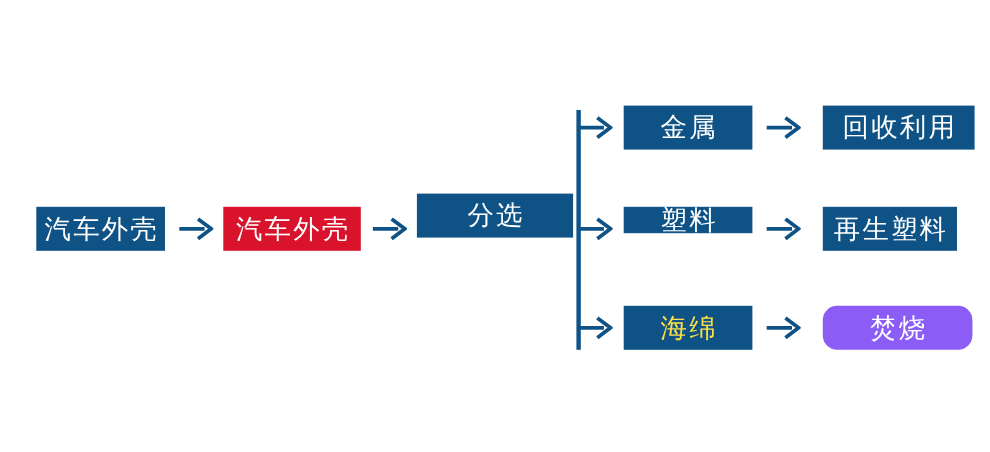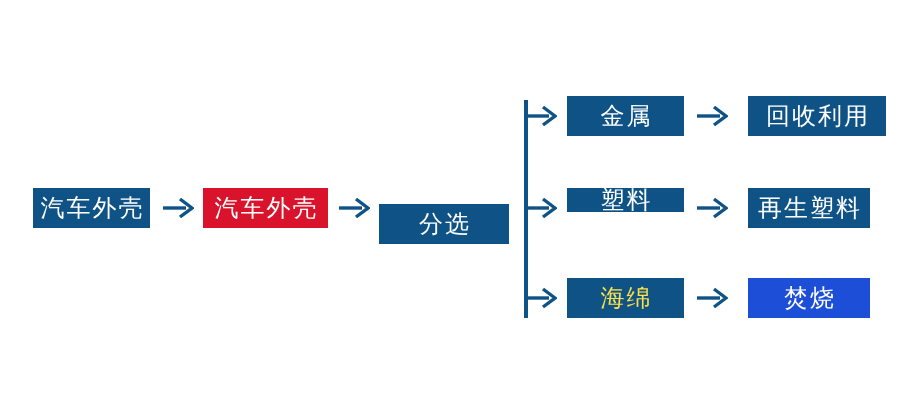--- a/index.html
+++ b/index.html
@@ -53,39 +53,39 @@
 
   <div class="branch-line" id="branch-bus" style="left: 524px; top: 100px; width: 4px; height: 218px; background: rgb(15, 83, 134);"></div>
 
   <div id="nodes-layer">
       <div class="node blue" style="left: 33px; top: 188px; width: 117px; height: 40px; background: rgb(15, 83, 134); color: rgb(255, 255, 255);">
         <span>汽车外壳</span>
       </div>
       <div class="node red" style="left: 203px; top: 188px; width: 125px; height: 40px; background: rgb(216, 19, 43); color: rgb(255, 255, 255);">
         <span>汽车外壳</span>
       </div>
-      <div class="node blue" style="left: 379px; top: 204px; width: 130px; height: 40px; background: rgb(15, 83, 134); color: rgb(255, 255, 255);">
+      <div class="node blue" style="left: 379px; top: 176px; width: 142px; height: 40px; background: rgb(15, 83, 134); color: rgb(255, 255, 255);">
         <span>分选</span>
       </div>
       <div class="node blue" style="left: 567px; top: 96px; width: 117px; height: 40px; background: rgb(15, 83, 134); color: rgb(255, 255, 255);">
         <span>金属</span>
       </div>
       <div class="node blue" style="left: 567px; top: 188px; width: 117px; height: 24px; background: rgb(15, 83, 134); color: rgb(255, 255, 255);">
         <span>塑料</span>
       </div>
       <div class="node blue" style="left: 567px; top: 278px; width: 117px; height: 40px; background: rgb(15, 83, 134); color: #fde047;">
         <span>海绵</span>
       </div>
       <div class="node blue" style="left: 748px; top: 96px; width: 138px; height: 40px; background: rgb(15, 83, 134); color: rgb(255, 255, 255);">
         <span>回收利用</span>
       </div>
       <div class="node blue" style="left: 748px; top: 188px; width: 122px; height: 40px; background: rgb(15, 83, 134); color: #ffffff;">
         <span>再生塑料</span>
       </div>
-      <div class="node blue" style="left: 748px; top: 278px; width: 122px; height: 40px; background: #1d4ed8; color: rgb(255, 255, 255);">
+      <div class="node blue" style="left: 748px; top: 278px; width: 136px; height: 40px; background: #8b5cf6; color: rgb(255, 255, 255); border-radius: 13px;">
         <span>焚烧</span>
       </div>
     </div>
   <div id="arrows-layer">
       <span class="arrow" style="left: 162px; top: 197px;">
         <svg width="32" height="22" viewBox="0 0 32 22">
           <path d="M1 11 H24" stroke="#0F5386" stroke-width="3.4" fill="none"></path>
           <path d="M18 2 L30 11 L18 20" stroke="#0F5386" stroke-width="3.4" stroke-linejoin="miter" stroke-linecap="butt" fill="none"></path>
         </svg>
       </span>

